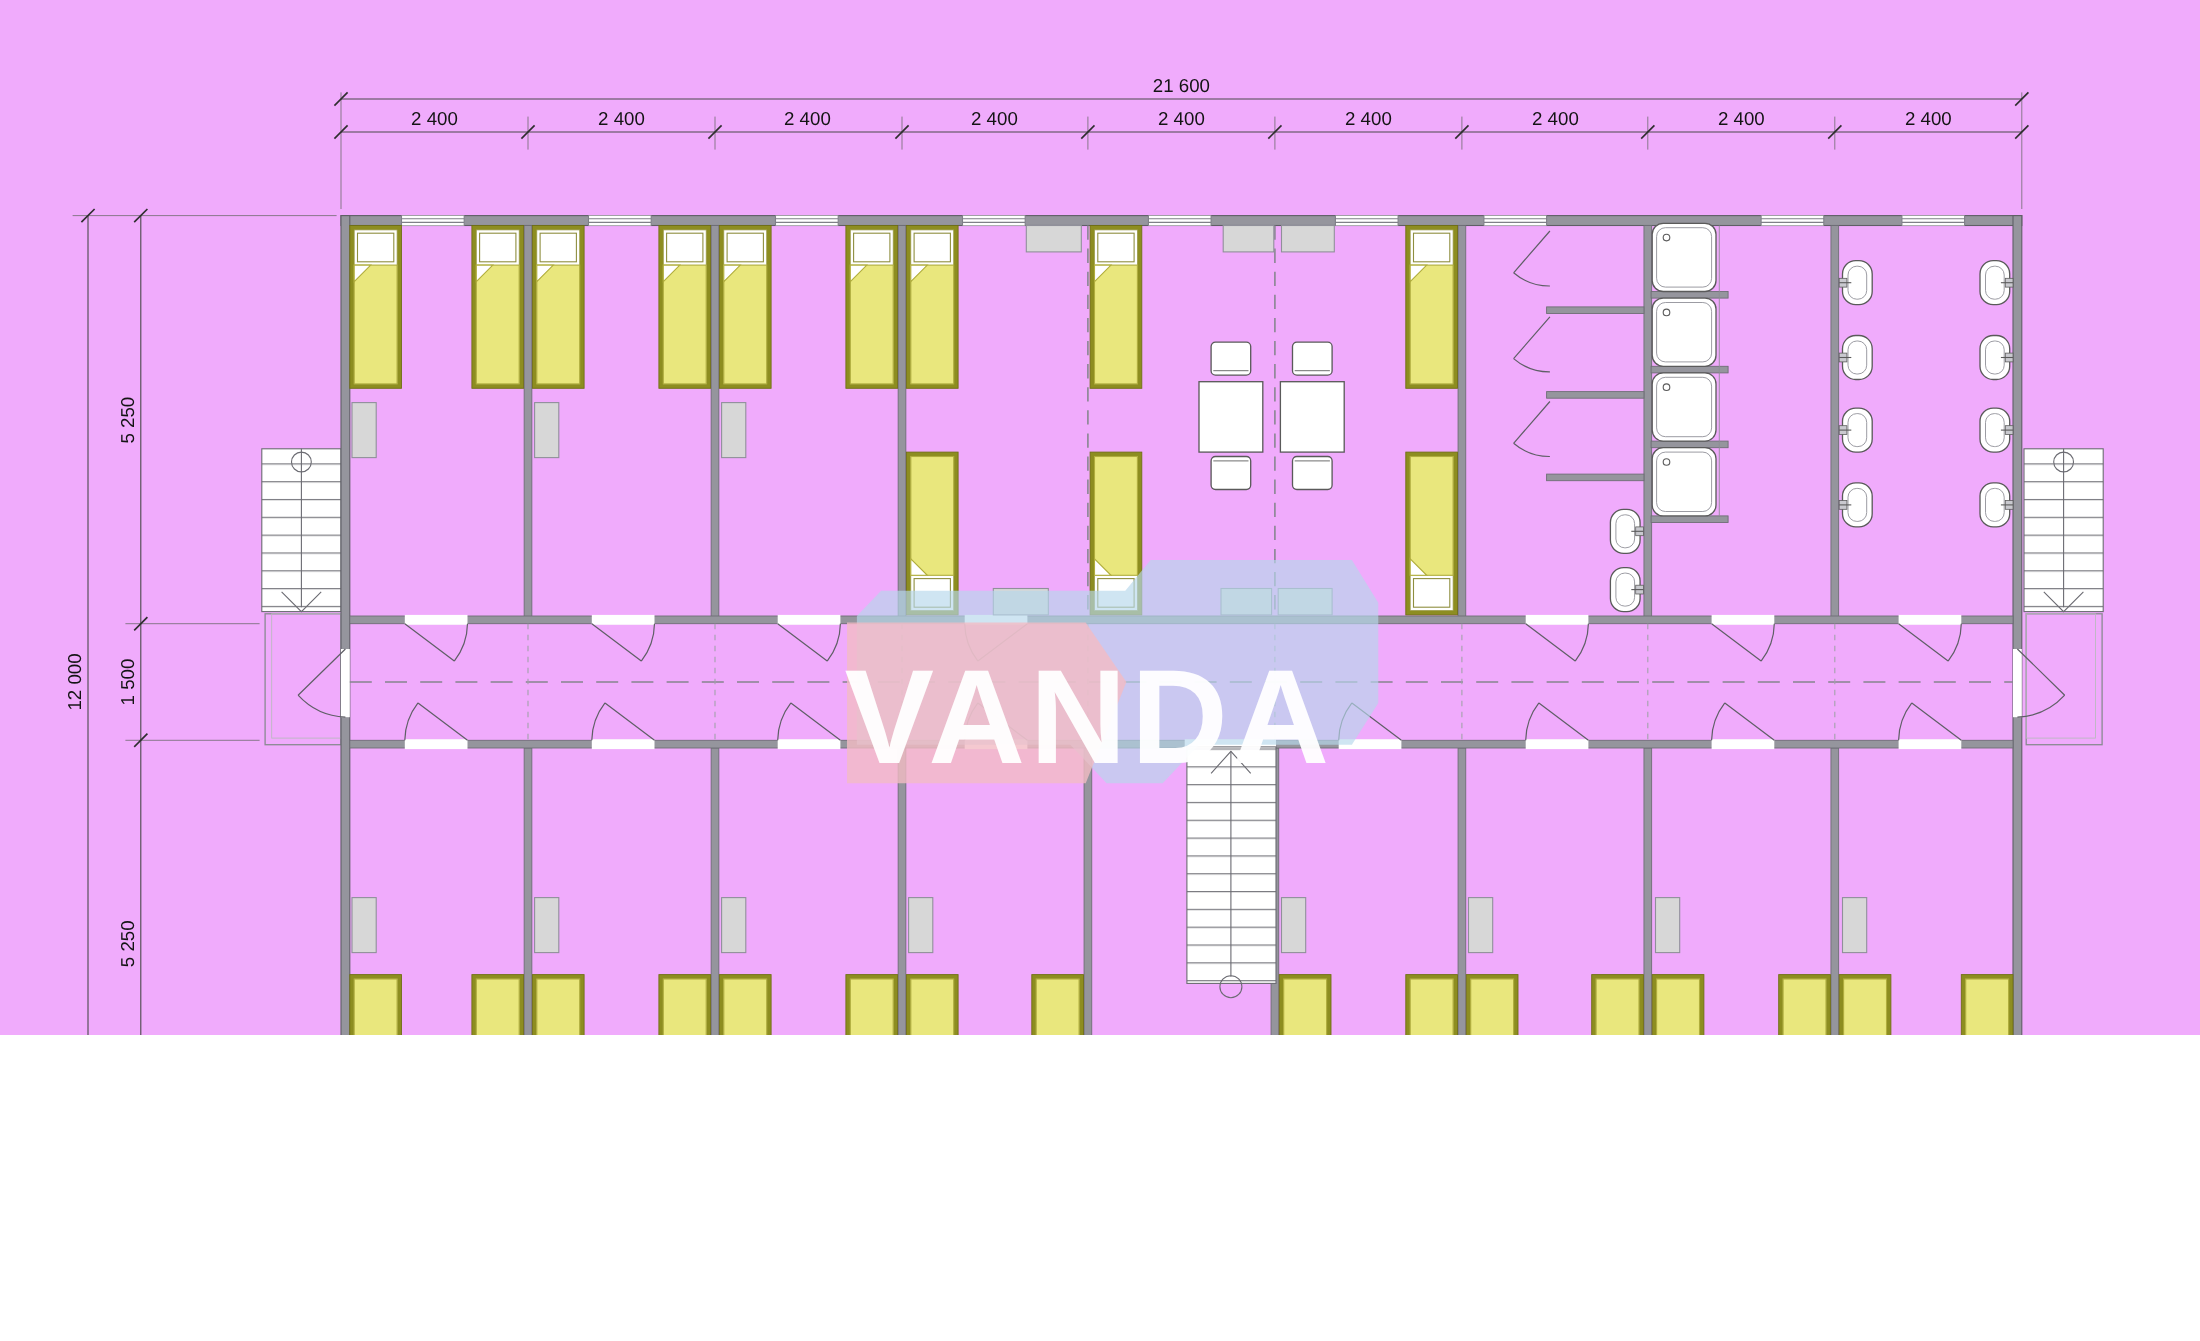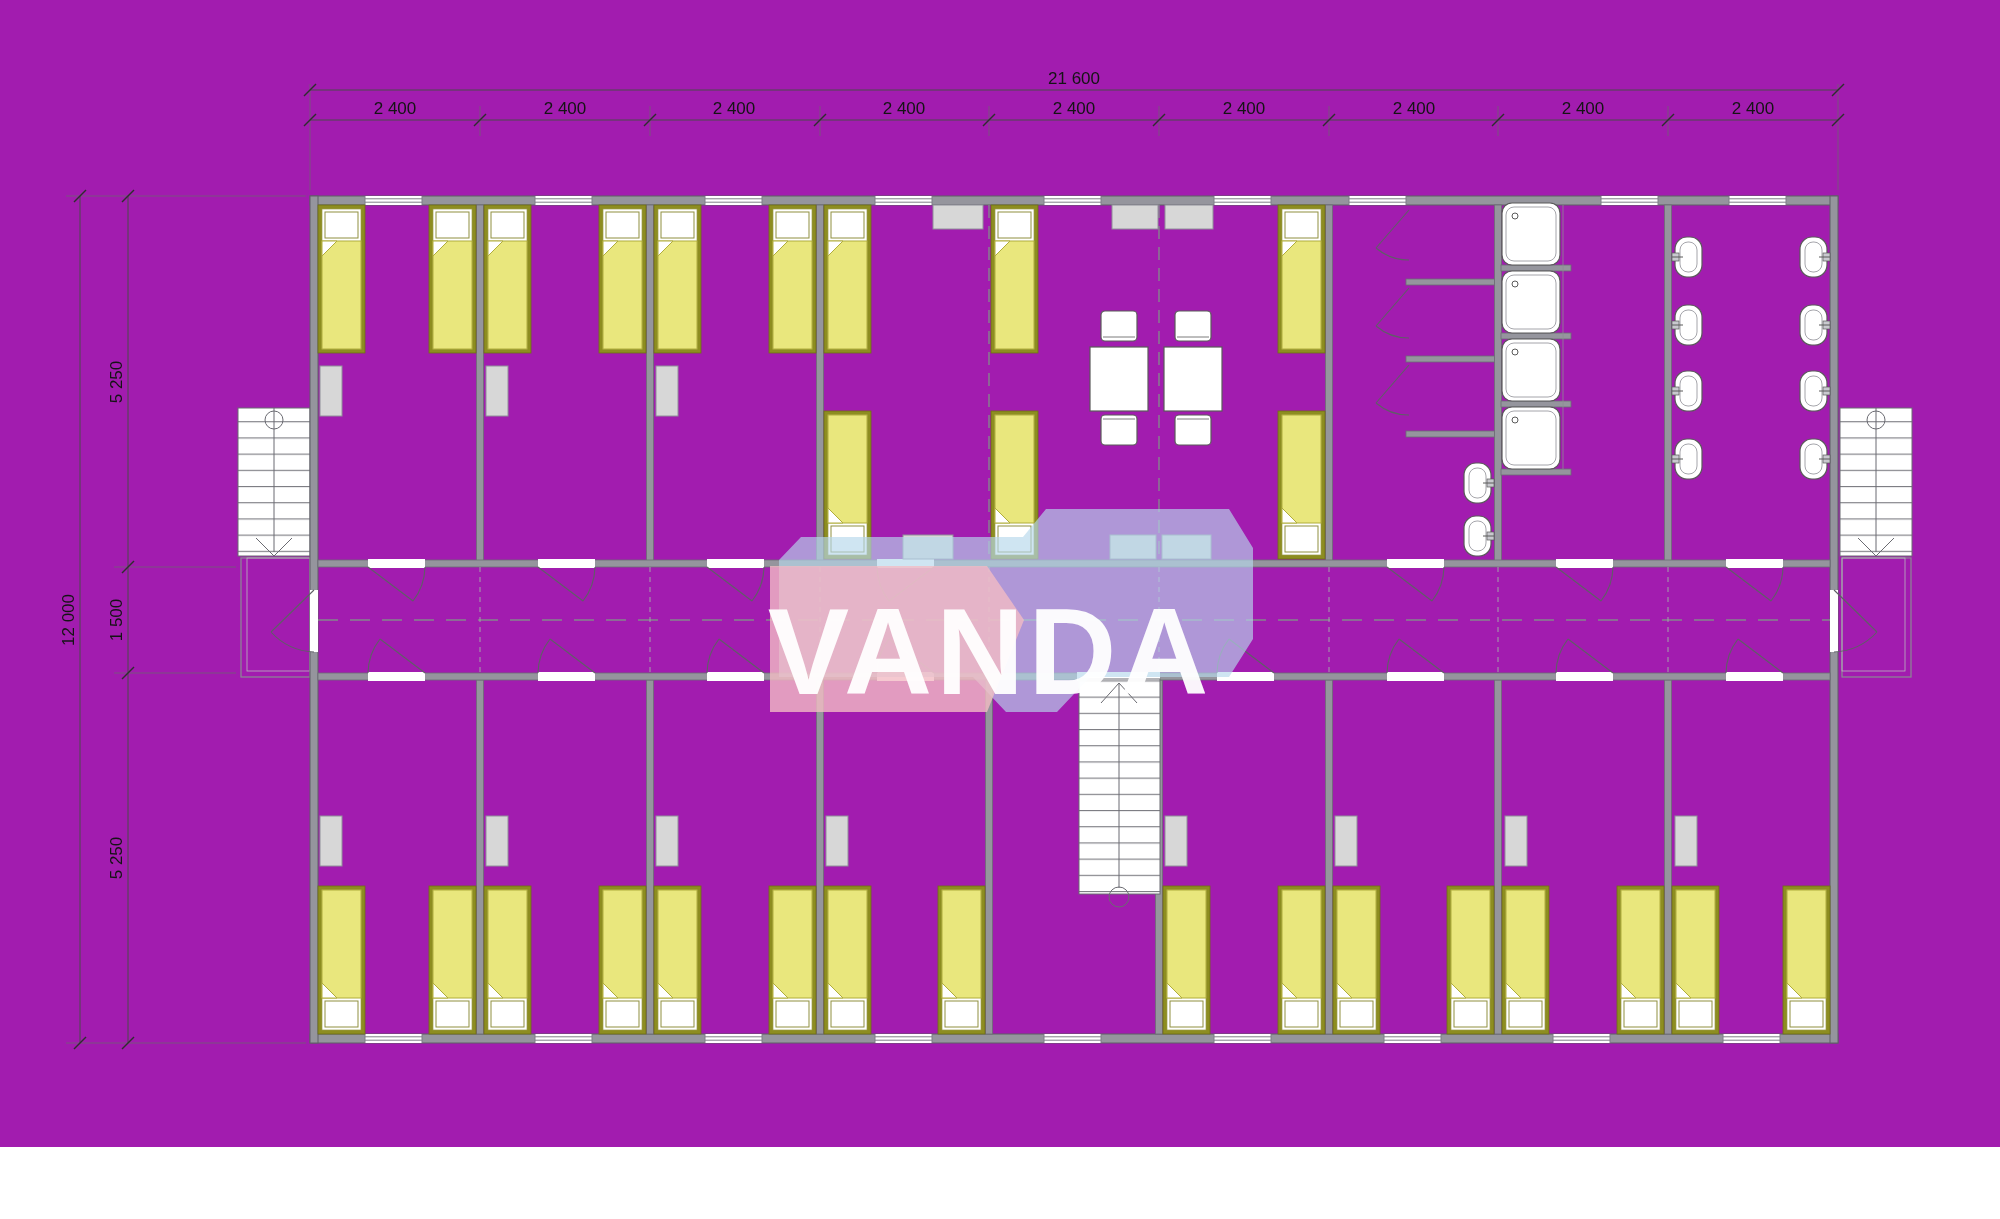--- a/index.html
+++ b/index.html
@@ -1,16 +1,16 @@
 <!DOCTYPE html>
 <html style="--wall: #95959d; --bed-frame: #8d8d20; --bed-blanket: #e9e77d; --furniture-fill: #d7d7d7; --fixture-line: #5a5a5a; --logo-pink: #f2bcc4; --logo-blue: #b6d8ec; --dimension-text: #141414;"><head>
 <meta charset="utf-8">
 <style>
   html,body{margin:0;padding:0;background:#fff;}
-  .page{width:2000px;height:1147px;position:relative;background:#a21caf;overflow:hidden;text-align:center;}
+  .page{width:2000px;height:941px;position:relative;background:#f0abfc;overflow:hidden;text-align:center;}
   svg{display:block;}
   .wall{fill:var(--wall,#95959d);stroke:#6d6d75;stroke-width:.8;}
   .ext-wall{fill:var(--wall,#95959d);stroke:#5f5f66;stroke-width:1;}
   .win{fill:#fff;}
   .win-line{stroke:#7f7f88;stroke-width:1;fill:none;}
   .door{stroke:#5f5f66;fill:none;stroke-width:1.1;}
   .furn{fill:var(--furniture-fill,#d7d7d7);stroke:#90909a;stroke-width:1;}
   .fix{stroke:var(--fixture-line,#5a5a5a);fill:#fff;stroke-width:1.2;}
   .fix-thin{stroke:#8e8e96;fill:none;stroke-width:.8;}
   .dashline{stroke:#85858d;fill:none;}

